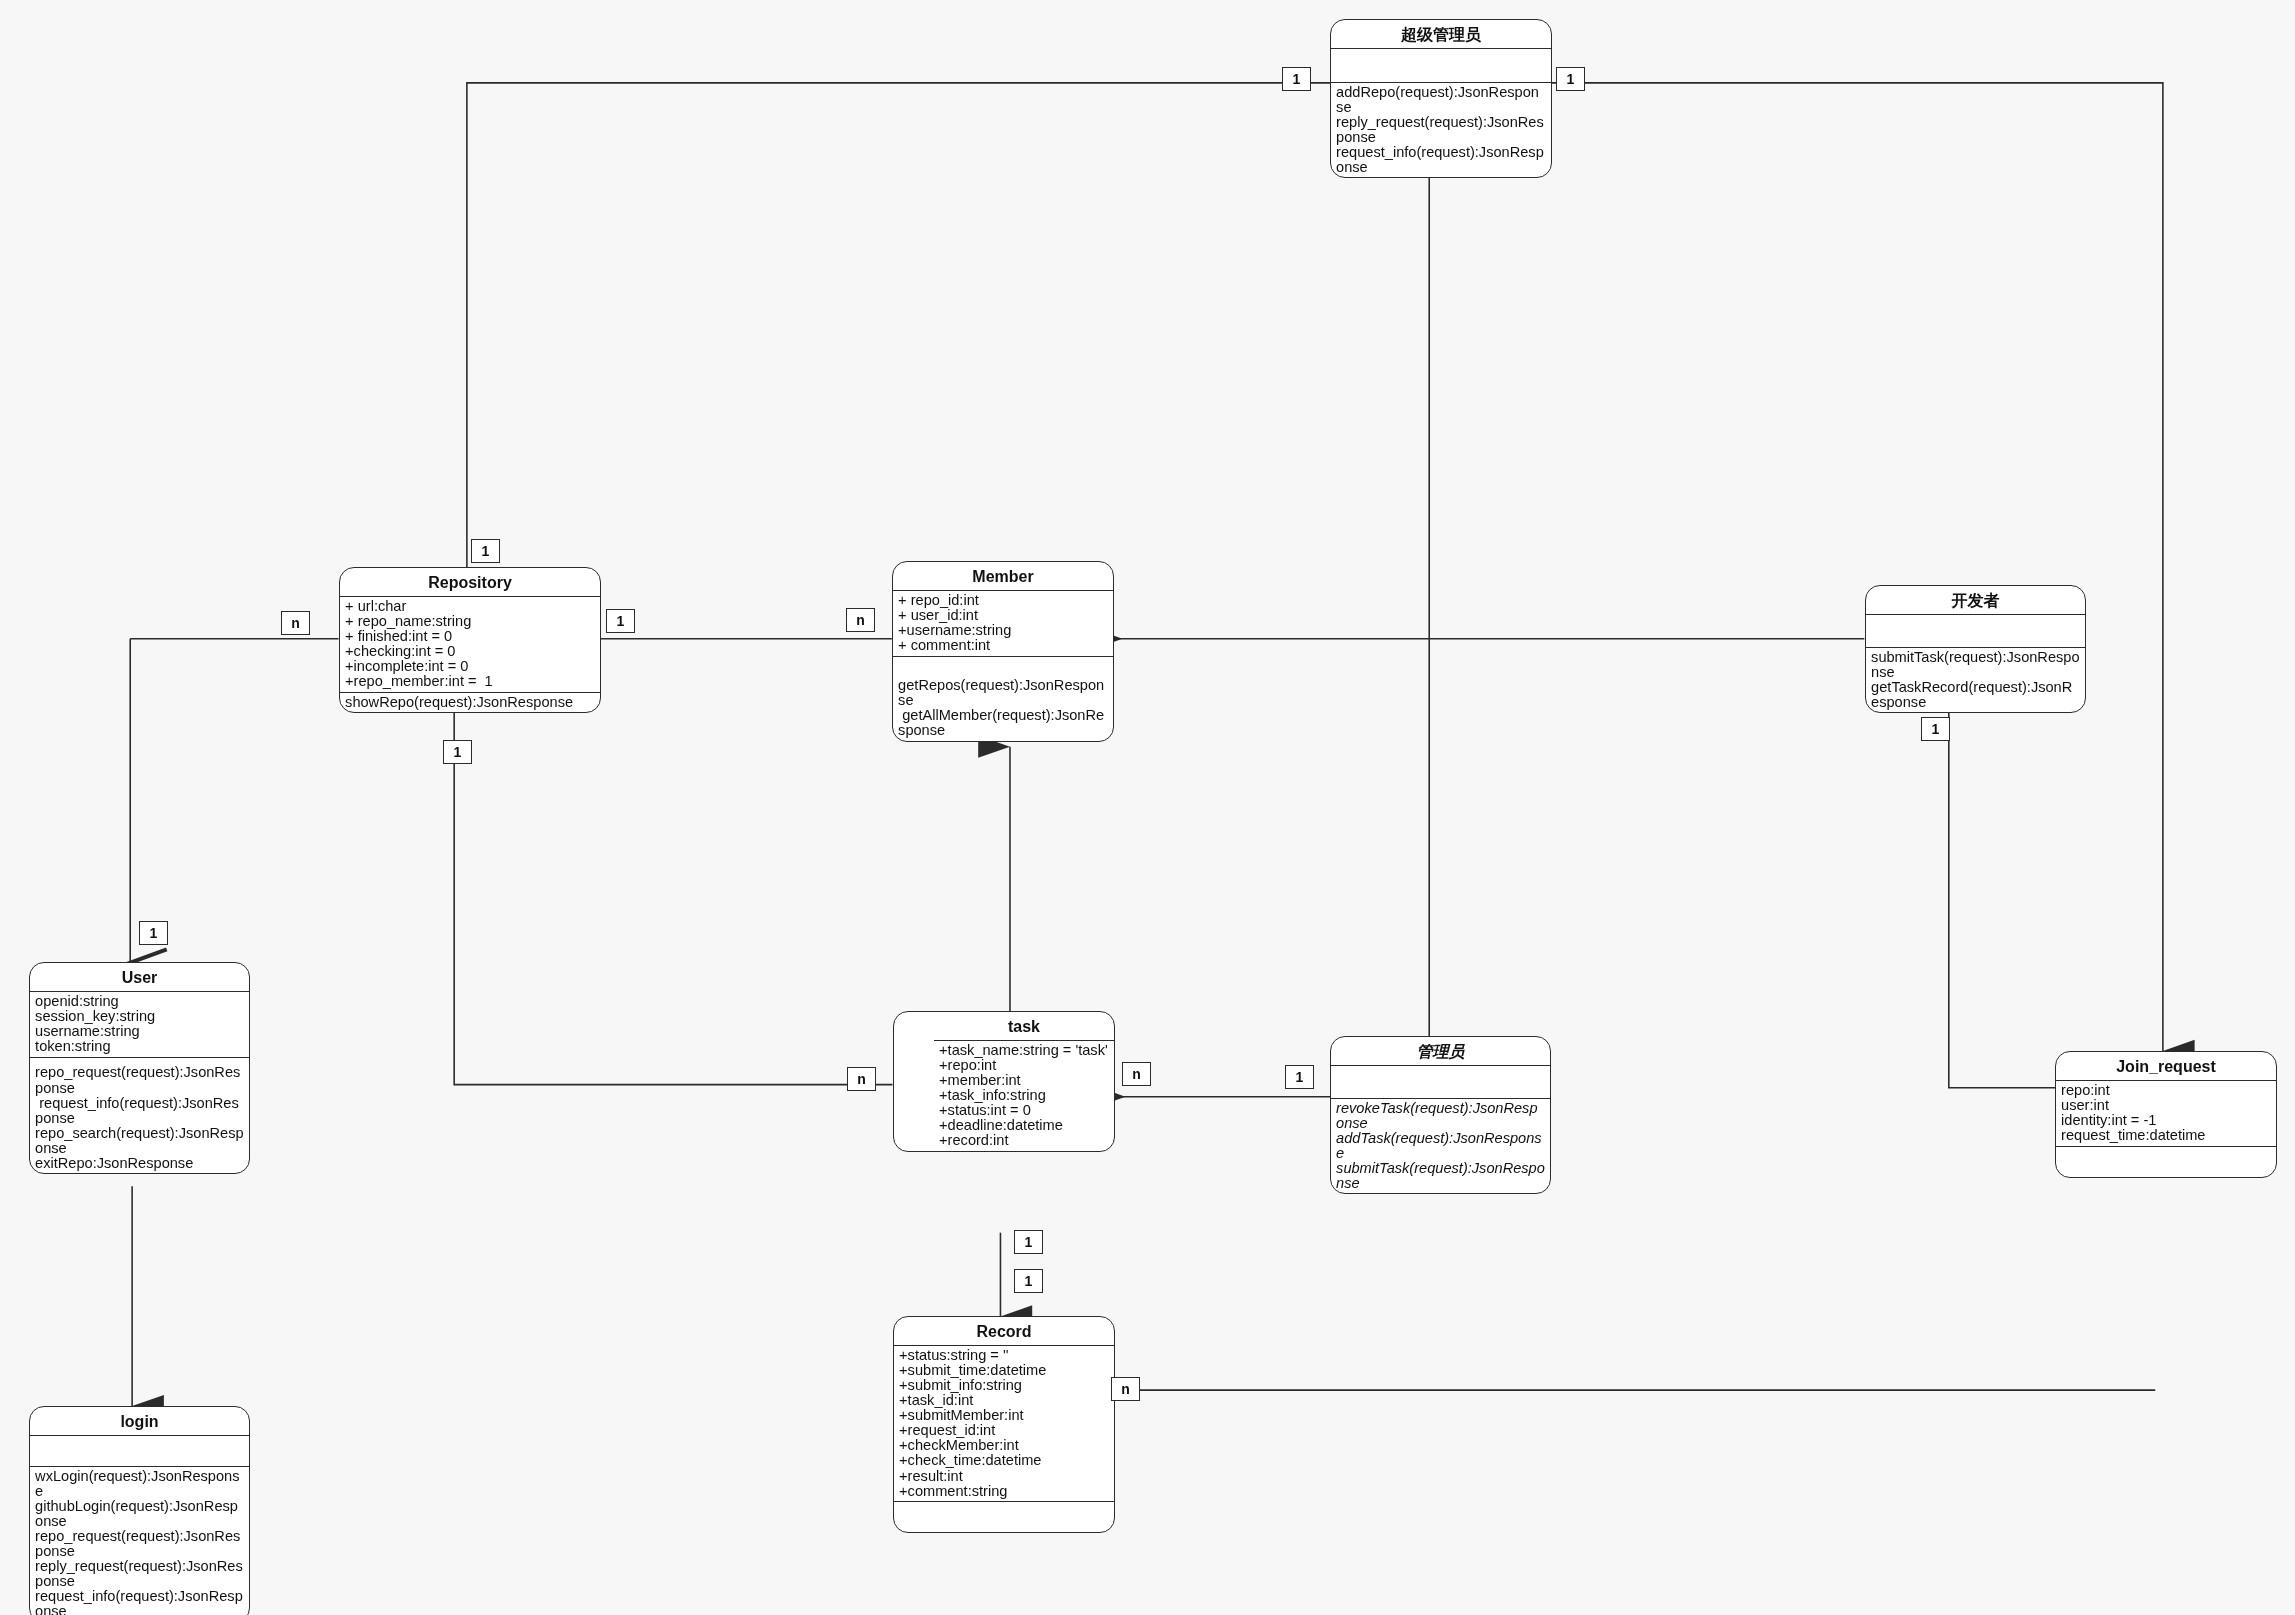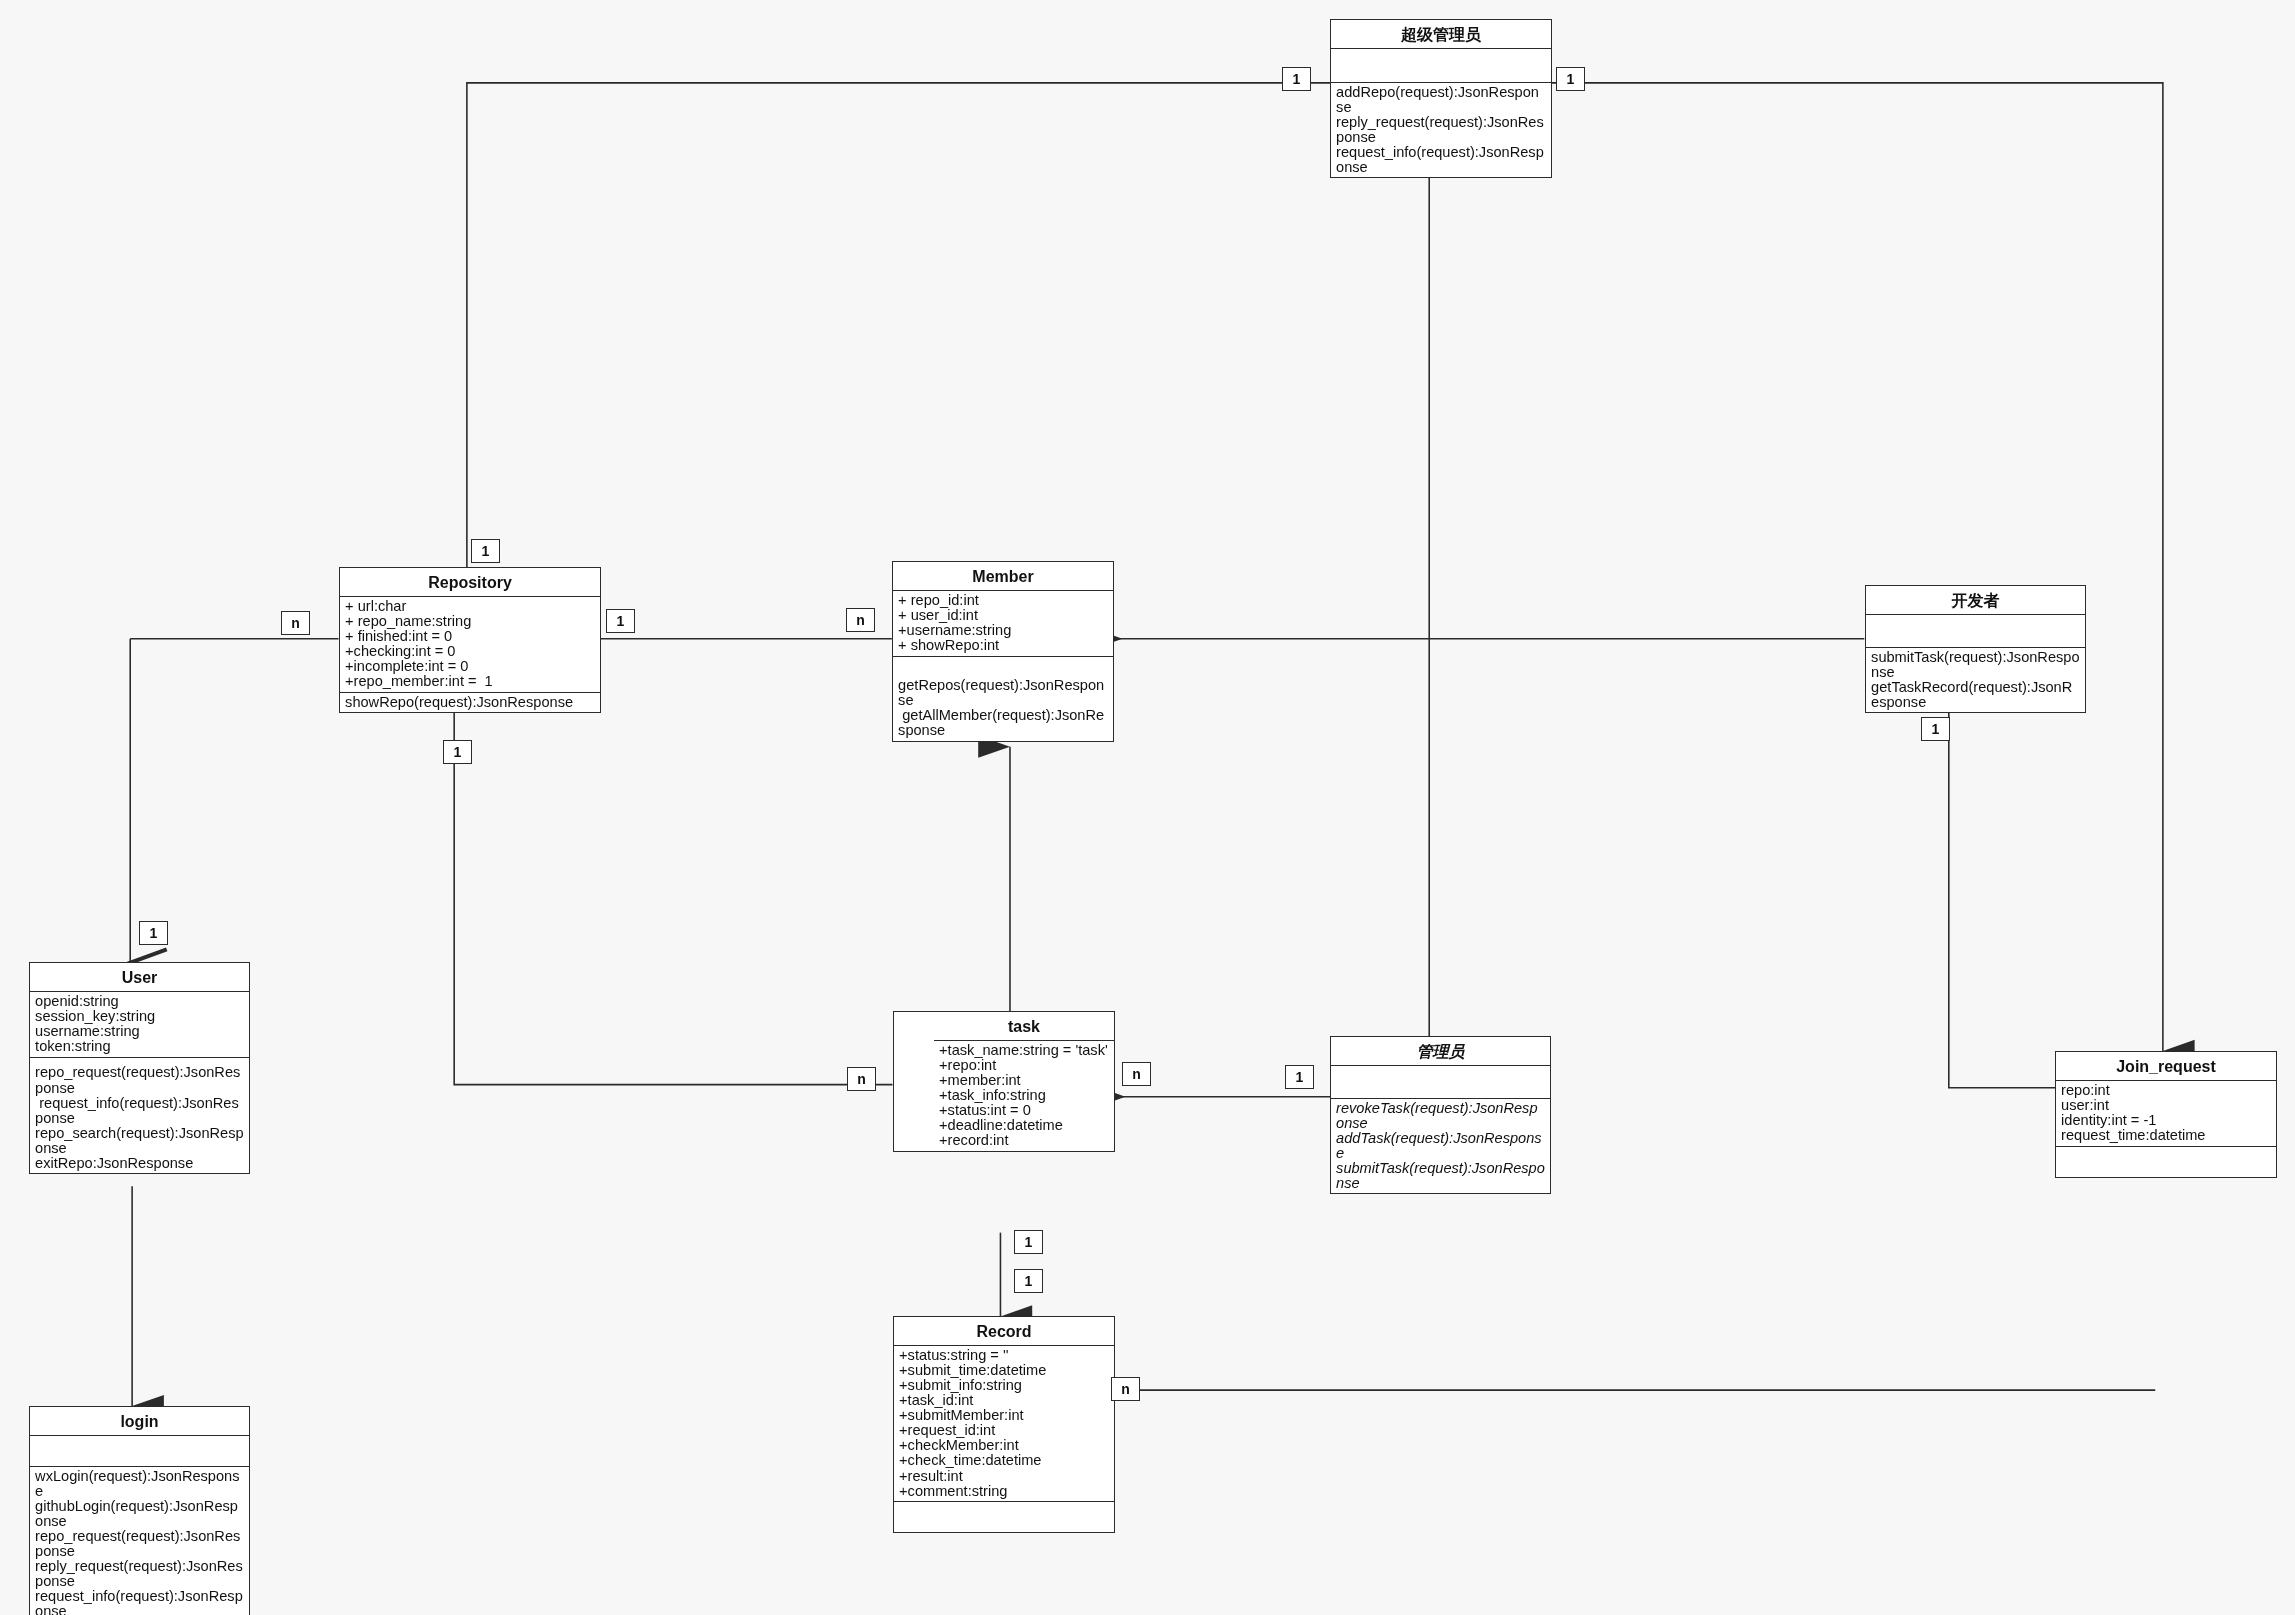--- a/index.html
+++ b/index.html
@@ -1,19 +1,19 @@
 <!DOCTYPE html>
 <html style="font-size:10.2px"><head>
 <meta charset="utf-8">
 <style>
   html,body{margin:0;padding:0;background:#f7f7f7;}
   body{font-family:"Liberation Sans",sans-serif;}
   #canvas{position:relative;width:2295px;height:1616px;background:#f7f7f7;overflow:hidden;}
   #wires{position:absolute;left:0;top:0;width:2295px;height:1616px;}
-  .cls{position:absolute;background:#ffffff;border:1.6px solid #2b2b2b;border-radius:0;box-sizing:border-box;}
+  .cls{position:absolute;background:#ffffff;border:1.6px solid #2b2b2b;border-radius:15px;box-sizing:border-box;}
   .cls-title{text-align:center;font-weight:bold;font-size:16px;color:#111;padding:5.7px 2.5px 5.1px;line-height:1.1;}
   .sep{border-top:1.6px solid #2b2b2b;}
   .sec{padding:1.9px 5.1px 2.5px 5.1px;}
   .row{font-size:14.6px;color:#111;line-height:1.03;white-space:pre-wrap;word-break:break-all;}
   .row.bu{font-weight:bold;text-decoration:underline;}
   .mlabel{position:absolute;background:#ffffff;border:1.6px solid #2b2b2b;box-sizing:border-box;
           font-size:14px;font-weight:bold;color:#111;display:flex;align-items:center;justify-content:center;}
 </style>
 </head>
 <body>
@@ -91,21 +91,21 @@
       <div class="row">showRepo(request):JsonResponse</div>
     </div>
   </div>
 
   <div class="cls" style="left:892px;top:561px;width:222px;">
     <div class="cls-title">Member</div>
     <div class="sep sec">
       <div class="row">+ repo_id:int</div>
       <div class="row">+ user_id:int</div>
       <div class="row">+username:string</div>
-      <div class="row">+ showRepo:int</div>
+      <div class="row">+ comment:int</div>
     </div>
     <div class="sep sec" style="padding-top:21px;">
       <div class="row">getRepos(request):JsonResponse</div>
       <div class="row"> getAllMember(request):JsonResponse</div>
     </div>
   </div>
 
   <div class="cls" style="left:1865px;top:585px;width:221px;">
     <div class="cls-title">开发者</div>
     <div class="sep sec" style="min-height:27px;"></div>

